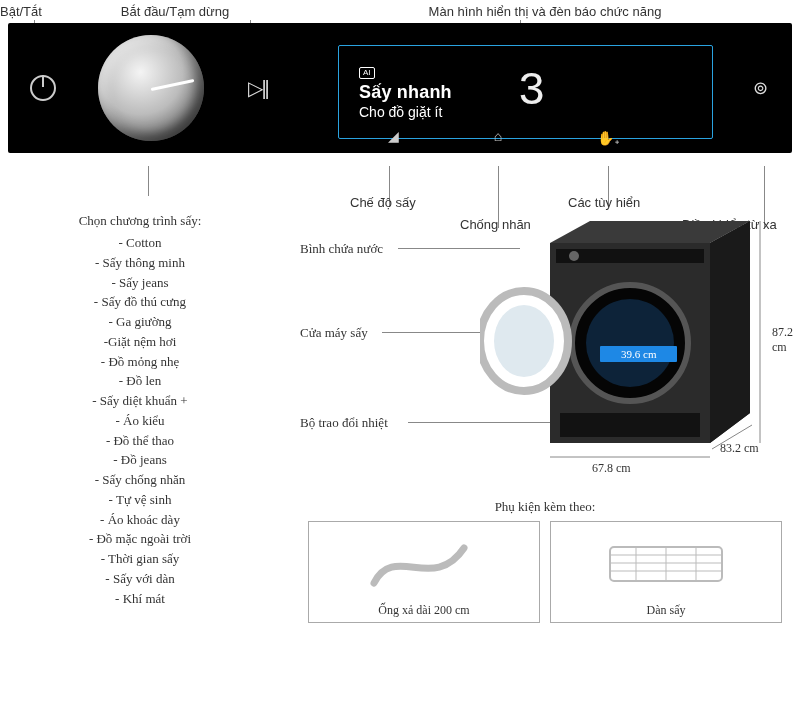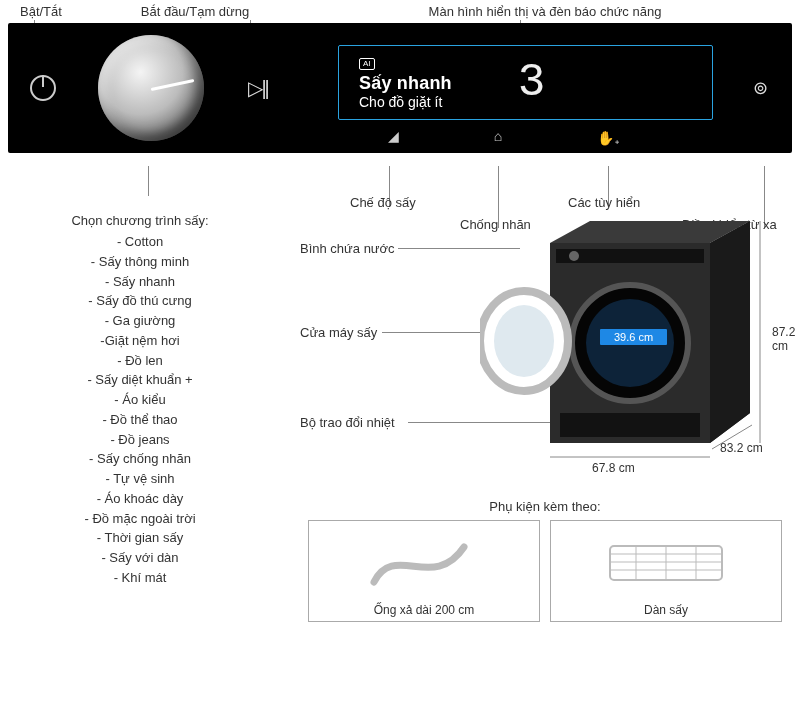--- a/index.html
+++ b/index.html
@@ -1,45 +1,45 @@
 <!DOCTYPE html>
 <html><head>
 <meta charset="utf-8">
 <style>
   * { box-sizing: border-box; margin: 0; padding: 0; }
   body { width: 800px; height: 722px; font-family: Arial, sans-serif; font-size: 13px; color: #333; background: #fff; position: relative; }
-  .top-labels { display: flex; padding: 4px 20px 2px; }
+  .top-labels { display: flex; padding: 4px 0 2px; }
   .top-labels span { display: inline-block; }
   .panel { margin: 2px 8px 6px; background: #000; height: 130px; border-radius: 2px; position: relative; color: #fff; }
   .power-btn { position: absolute; left: 22px; top: 50%; transform: translateY(-50%); width: 26px; height: 26px; border: 2px solid #ccc; border-radius: 50%; }
   .power-btn::after { content: ""; position: absolute; left: 50%; top: -2px; width: 2px; height: 12px; background: #ccc; transform: translateX(-50%); }
   .dial { position: absolute; left: 90px; top: 12px; width: 106px; height: 106px; border-radius: 50%; background: radial-gradient(circle at 40% 35%, #f4f4f4, #bcbcbc 45%, #7a7a7a 70%, #555); box-shadow: inset -6px -6px 12px rgba(0,0,0,.5), inset 6px 6px 12px rgba(255,255,255,.5); }
   .dial::after { content:""; position:absolute; left:50%; top:50%; width:44px; height:3px; background:#fff; transform: rotate(-12deg); transform-origin: left center; border-radius:2px; }
   .play-pause { position: absolute; left: 240px; top: 50%; transform: translateY(-50%); color: #ddd; font-size: 20px; letter-spacing: -2px; }
-  .display-box { position: absolute; left: 330px; top: 22px; width: 375px; height: 75px; border: 1px solid #2aa3e0; border-radius: 2px; display: flex; align-items: center; }
+  .display-box { position: absolute; left: 330px; top: 22px; width: 375px; height: 94px; border: 1px solid #2aa3e0; border-radius: 2px; display: flex; align-items: center; }
   .display-text { padding-left: 20px; line-height: 1.25; }
   .ai-tag { display:inline-block; border:1px solid #fff; border-radius:2px; font-size:8px; padding:0 3px; margin-bottom:2px; }
   .program-name { font-size: 18px; font-weight: 600; letter-spacing: .2px; display:block; }
   .program-sub { font-size: 14px; display:block; }
   .seg { font-family: "Courier New", monospace; font-size: 46px; margin-left: 66px; color:#eee; }
   .sub-icons { position:absolute; left: 330px; bottom: 6px; width: 375px; display:flex; gap: 95px; padding-left: 50px; font-size: 14px; color: #ccc; }
   .remote-ic { position:absolute; right: 24px; top: 50%; transform: translateY(-50%); font-size: 18px; color:#ddd;}
   .under-labels { position: relative; height: 54px; margin-top:2px; }
   .under-labels span { position: absolute; font-size: 13px; }
-  .lower { display: flex; padding: 0 10px; }
+  .lower { display: flex; padding: 0 10px; font-family: Liberation Serif, serif; }
   .prog-col { width: 260px; text-align: center; }
   .prog-title { margin-bottom: 4px; }
   .prog-list { line-height: 1.52; }
   .right-col { flex: 1; position: relative; padding-left: 30px; }
   .machine-wrap { position: relative; height: 280px; }
   .machine-labels { position:absolute; left:0; top:0; }
   .machine-labels div { position:absolute; white-space:nowrap; }
   .hline { position:absolute; height:1px; background:#888; }
   .machine-svg { position:absolute; left: 180px; top: 0; }
-  .dim-tag { position:absolute; background:#1e88e5; color:#fff; font-size:11px; padding:2px 14px; border-radius:1px; }
+  .dim-tag { position:absolute; background:#1e88e5; color:#fff; font-size:11px; padding:2px 21px; border-radius:1px;margin-top:17px; }
   .dim-txt { position:absolute; font-size:12px; color:#333; }
   .acc-title { margin-top: 6px; text-align:center; font-size:13px; }
   .acc-row { display:flex; gap:10px; margin-top:6px; justify-content:center; }
   .acc-box { width: 232px; height: 102px; border:1px solid #aaa; display:flex; flex-direction:column; align-items:center; justify-content:flex-end; padding-bottom:4px; font-size:12px; position:relative; }
   .acc-box .img { flex:1; display:flex; align-items:center; justify-content:center; color:#bbb; }
   .conn { position:absolute; width:1px; background:#888; }
 </style>
 </head>
 <body>
 
@@ -85,24 +85,25 @@
   <span style="left:568px;top:36px">Các tùy hiển</span>
   <span style="left:682px;top:58px">Điều khiển từ xa</span>
 </div>
 
 <div class="lower">
   <div class="prog-col">
     <div class="prog-title">Chọn chương trình sấy:</div>
     <div class="prog-list" id="prog-list">
         <div>- Cotton</div>
         <div>- Sấy thông minh</div>
-        <div>- Sấy nhanh</div>
+        <div>- Sấy jeans</div>
         <div>- Sấy đồ thú cưng</div>
         <div>- Ga giường</div>
         <div>-Giặt nệm hơi</div>
+        <div>- Đồ mỏng nhẹ</div>
         <div>- Đồ len</div>
         <div>- Sấy diệt khuẩn +</div>
         <div>- Áo kiểu</div>
         <div>- Đồ thể thao</div>
         <div>- Đồ jeans</div>
         <div>- Sấy chống nhăn</div>
         <div>- Tự vệ sinh</div>
         <div>- Áo khoác dày</div>
         <div>- Đồ mặc ngoài trời</div>
         <div>- Thời gian sấy</div>

